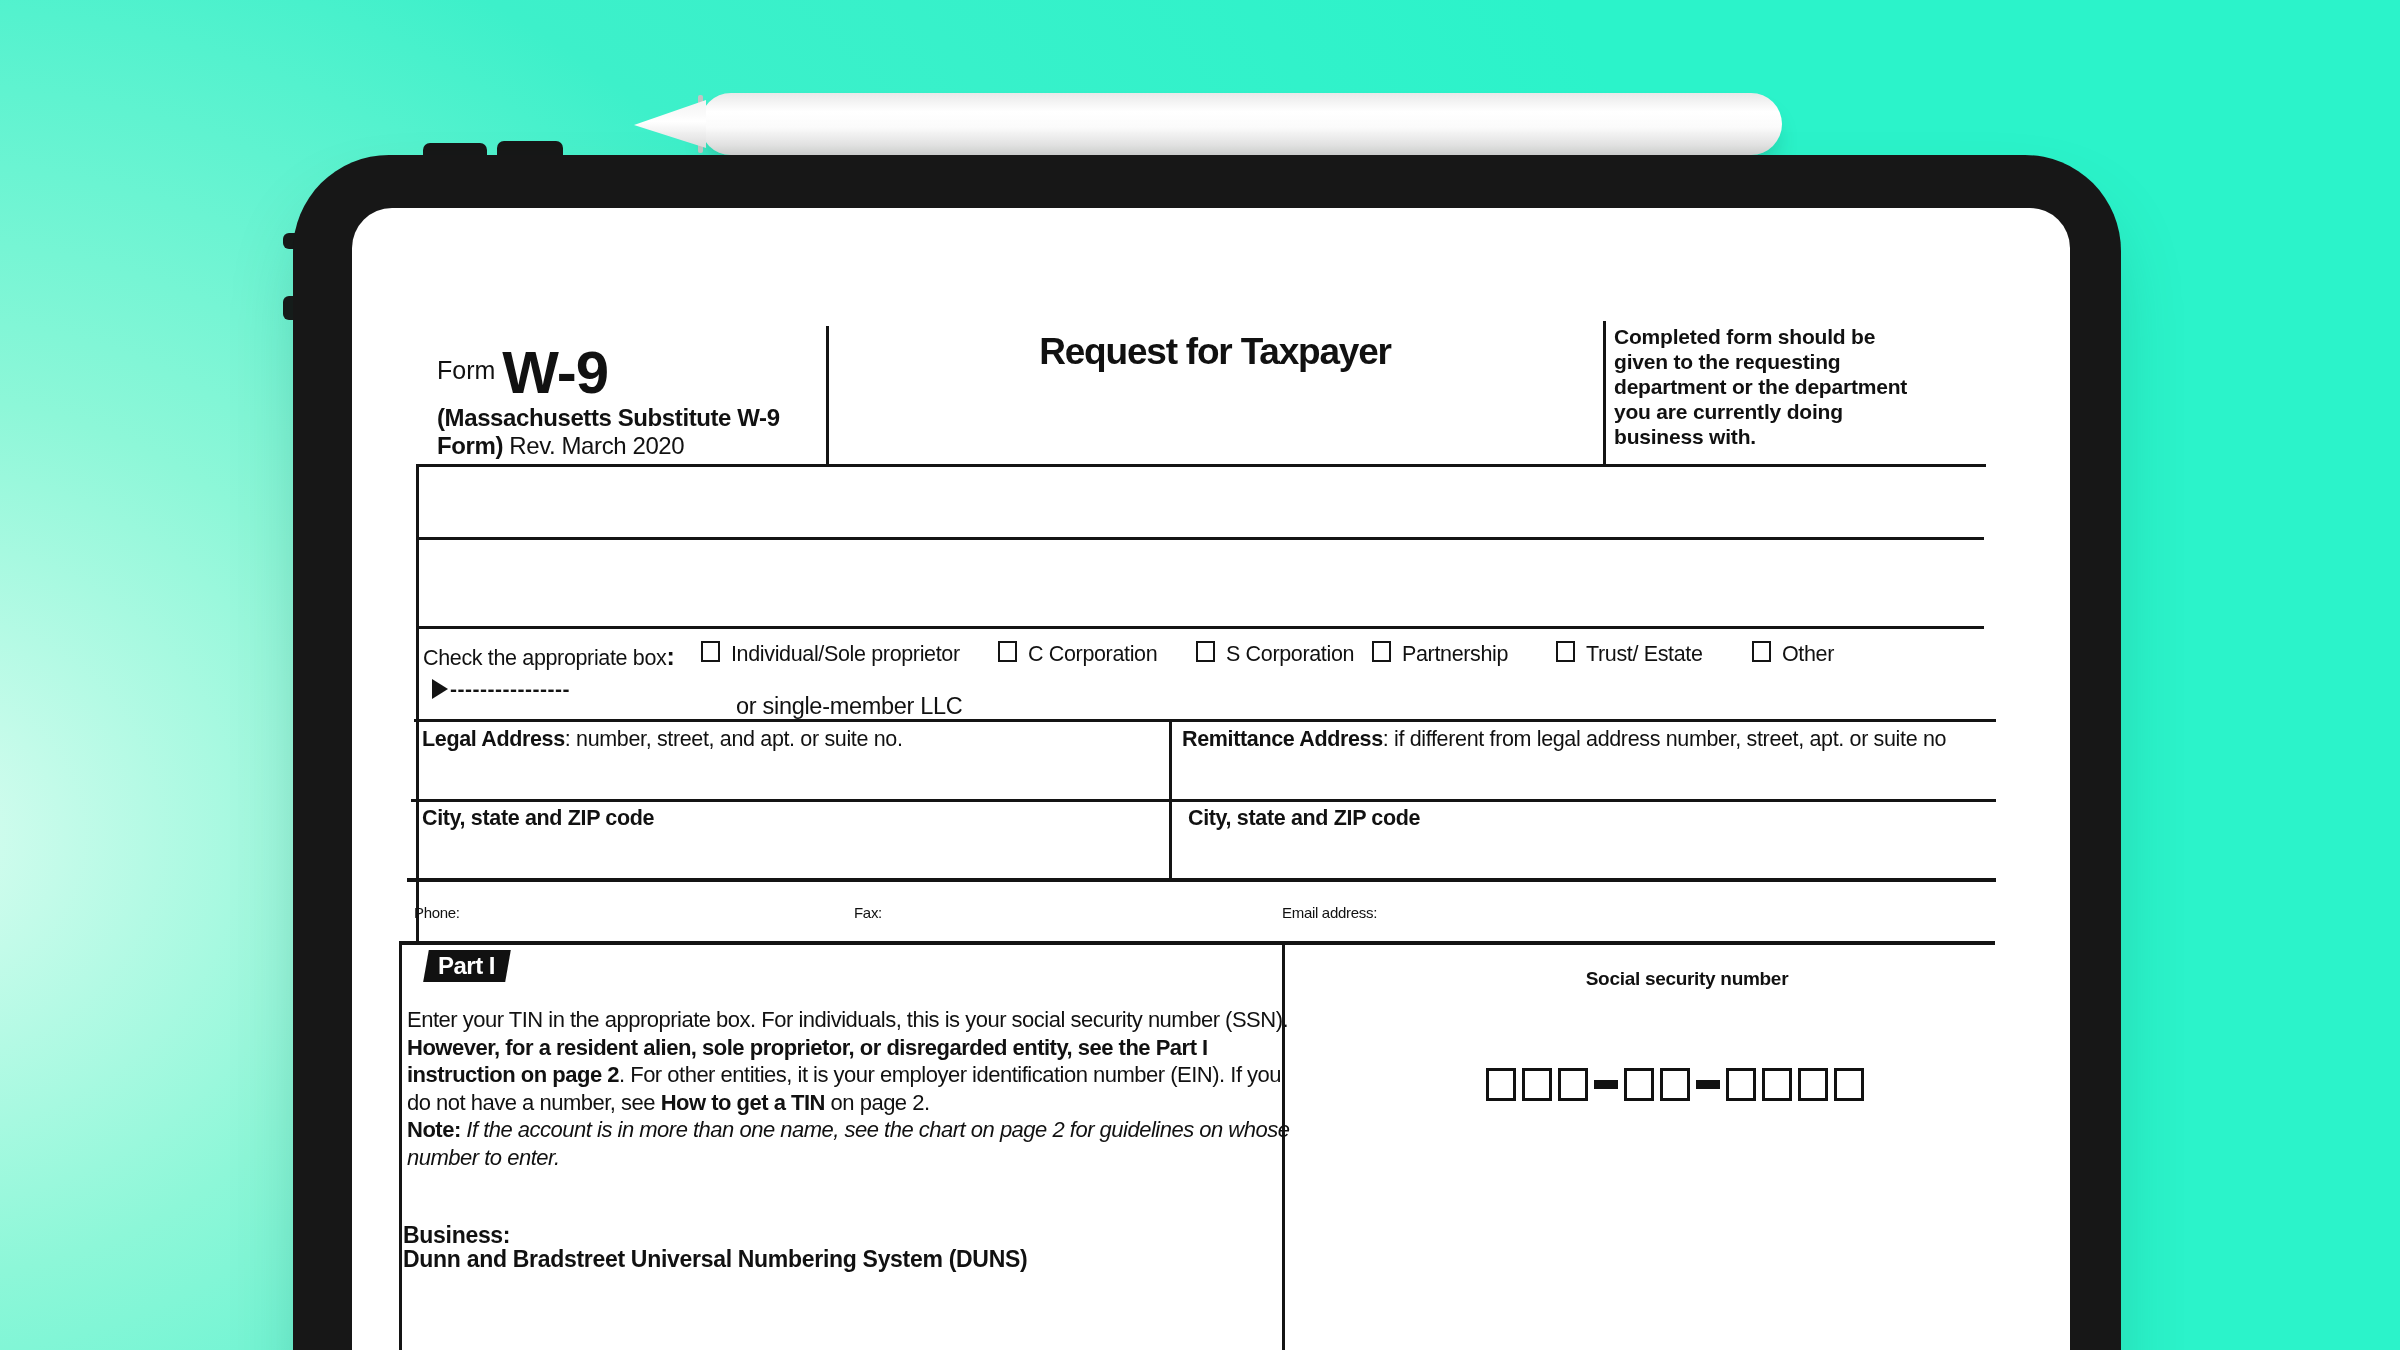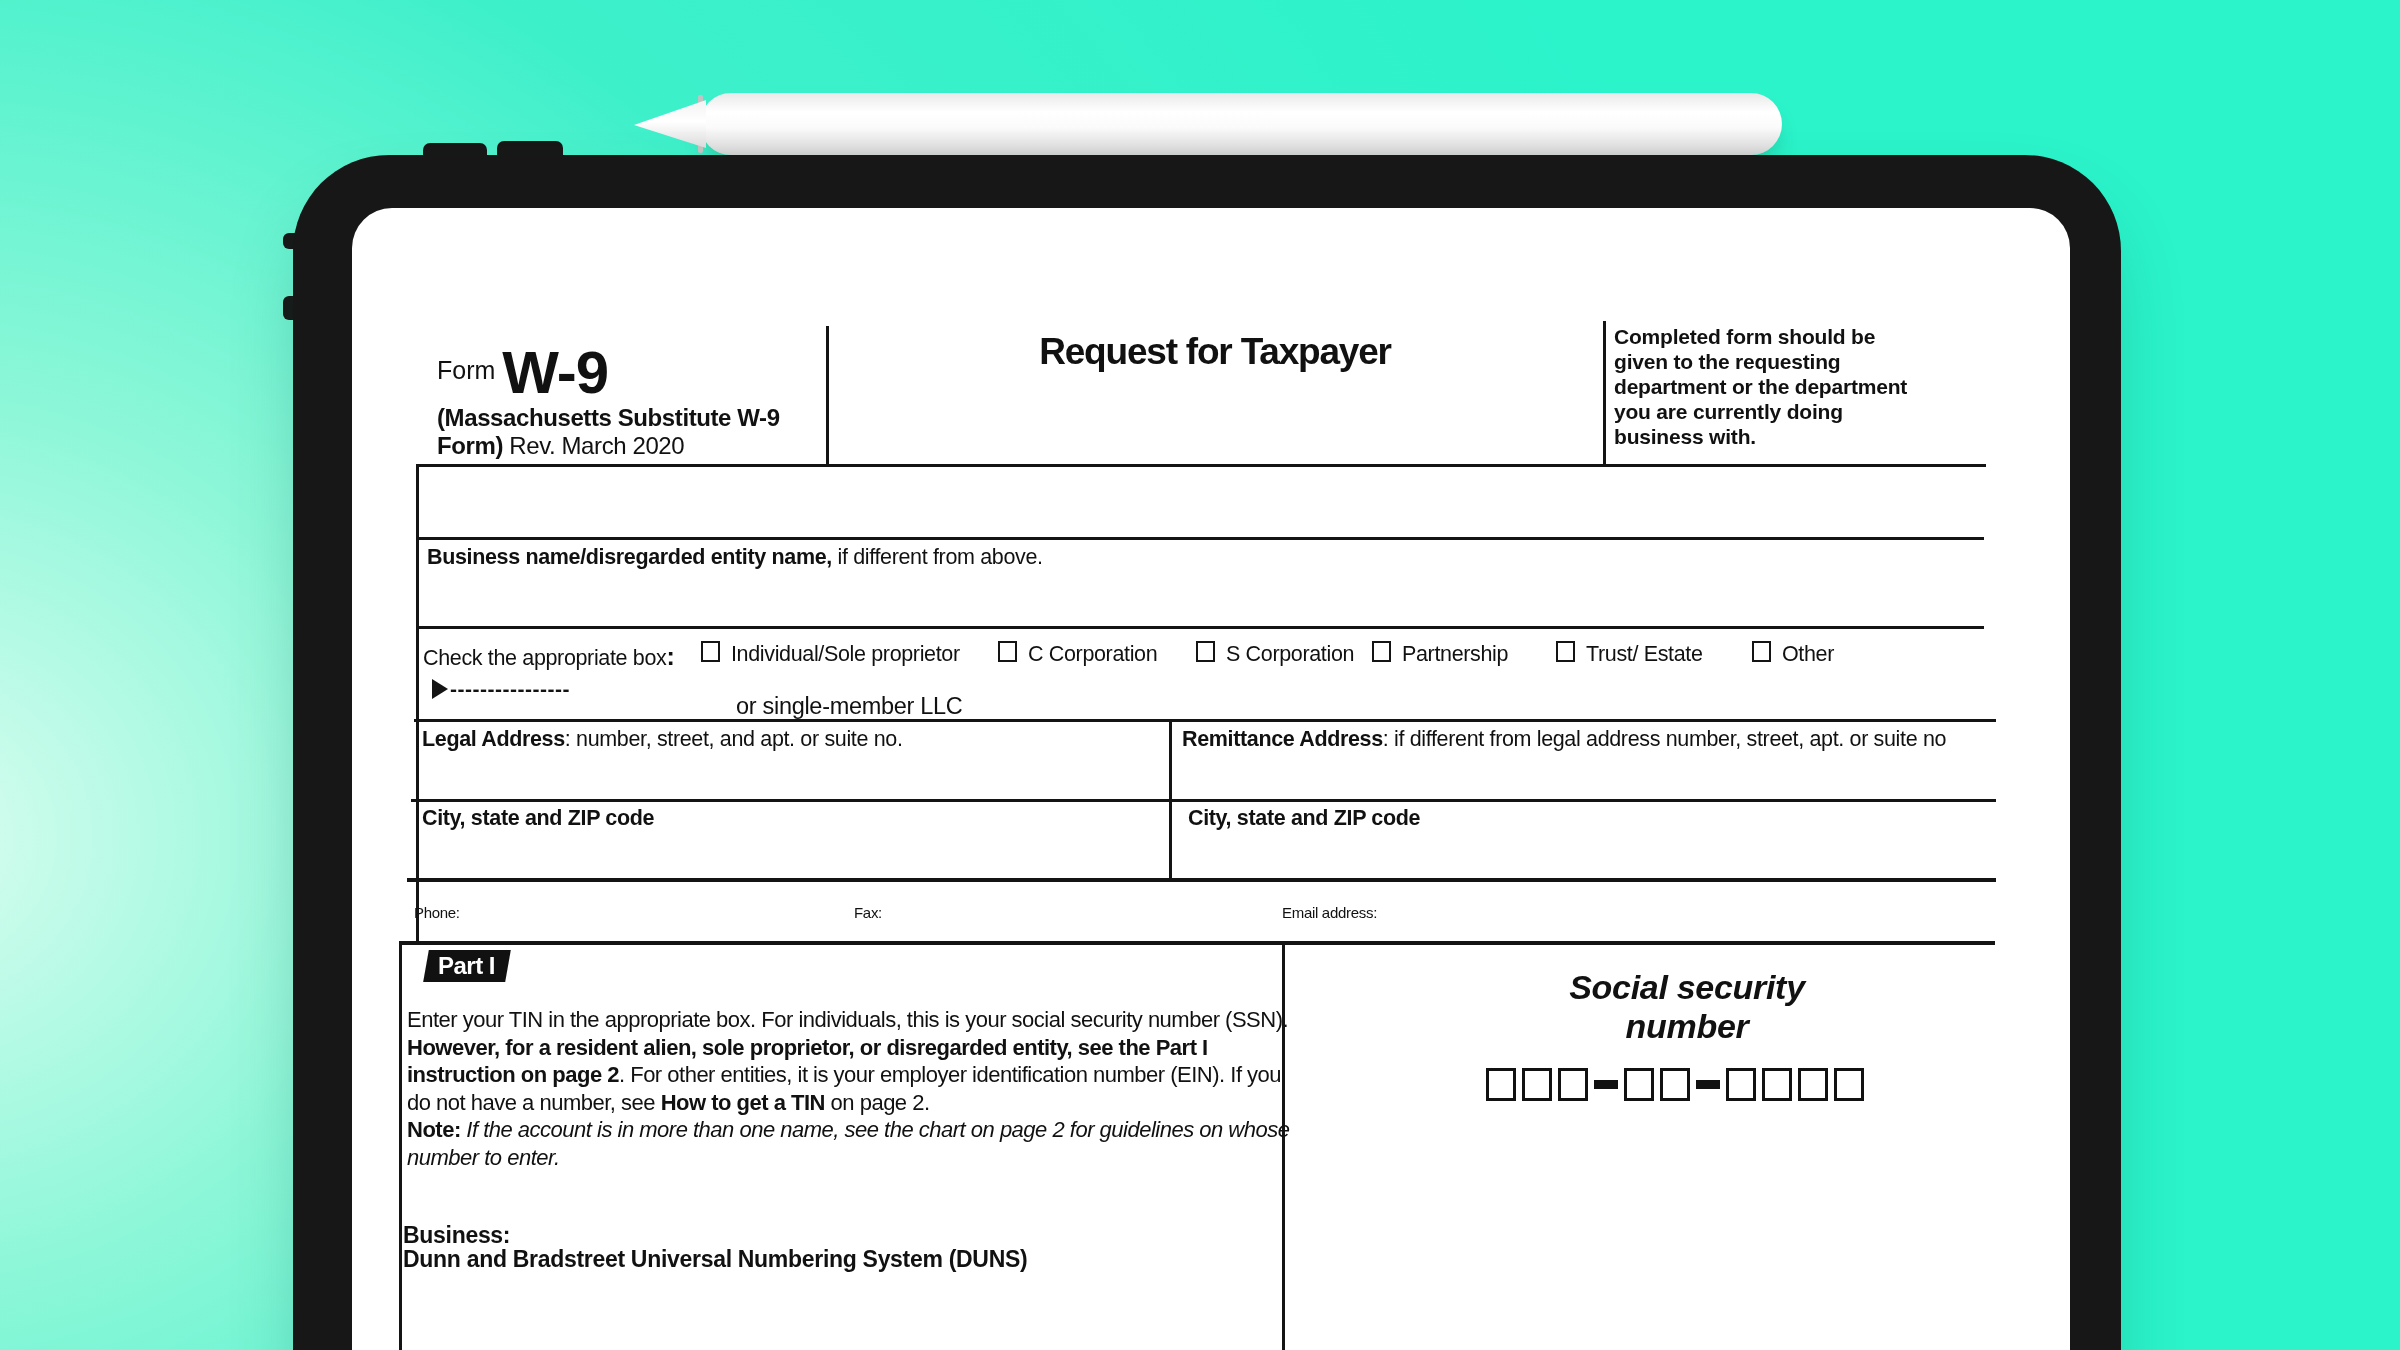--- a/index.html
+++ b/index.html
@@ -97,21 +97,21 @@
   
   .part1-badge{left:74px;top:742px;width:82px;height:32px;background:#111;transform:skewX(-10deg);
     display:flex;align-items:center;justify-content:center;}
   .part1-badge span{color:#fff;font-weight:bold;font-size:24px;transform:skewX(10deg);letter-spacing:-0.5px;}
   .part1-heading{left:179px;top:739px;font-size:27px;font-weight:bold;letter-spacing:-0.4px;white-space:nowrap;}
   .tin-para{left:55px;top:798px;width:884px;font-size:22px;line-height:27.6px;letter-spacing:-0.5px;}
   .tin-para p{margin:0;}
   .seg-b{font-weight:bold;}
   .seg-i{font-style:italic;}
   .vendors{left:51px;top:1016px;font-size:23px;font-weight:bold;line-height:23.5px;letter-spacing:-0.3px;}
-  .ssn-label{left:1170px;top:760px;width:330px;text-align:center;font-size:34px;font-weight:bold;letter-spacing:-0.3px;font-style:italic;}
+  .ssn-label{left:1170px;top:760px;width:330px;text-align:center;font-size:19px;font-weight:bold;letter-spacing:-0.3px;}
   .ssn-row{left:1134px;top:860px;display:flex;align-items:center;gap:6px;}
   .ssn-box{width:24px;height:27px;border:3px solid #111;background:#fff;}
   .ssn-dash{width:24px;height:9px;background:#111;}
 
   .input-area{position:absolute;background:transparent;}
 </style>
 </head>
 <body>
 
 <div class="abs pencil">
@@ -140,21 +140,20 @@
       <div class="abs title-block">
         <div>Request for Taxpayer</div>
       </div>
       <div class="abs side-note">Completed form should be given to the requesting department or the department you are currently doing business with.</div>
 
       <div class="abs hline line-a"></div>
       <div class="abs vline left-border-upper"></div>
       <div class="input-area" style="left:70px;top:292px;width:1560px;height:34px;"></div>
 
       <div class="abs hline line-b"></div>
-      <div class="abs lbl business-label"><span class="b">Business name/disregarded entity name,</span><span> if different from above.</span></div>
       <div class="input-area" style="left:70px;top:365px;width:1560px;height:50px;"></div>
 
       <div class="abs hline line-c"></div>
       <div class="abs lbl check-label"><span>Check the appropriate box</span><span class="check-colon">:</span></div>
       <div id="check-options">
           <div class="opt">
             <span class="cbox"></span>
             <span class="clabel">Individual/Sole proprietor</span>
           </div>
           <div class="opt">

